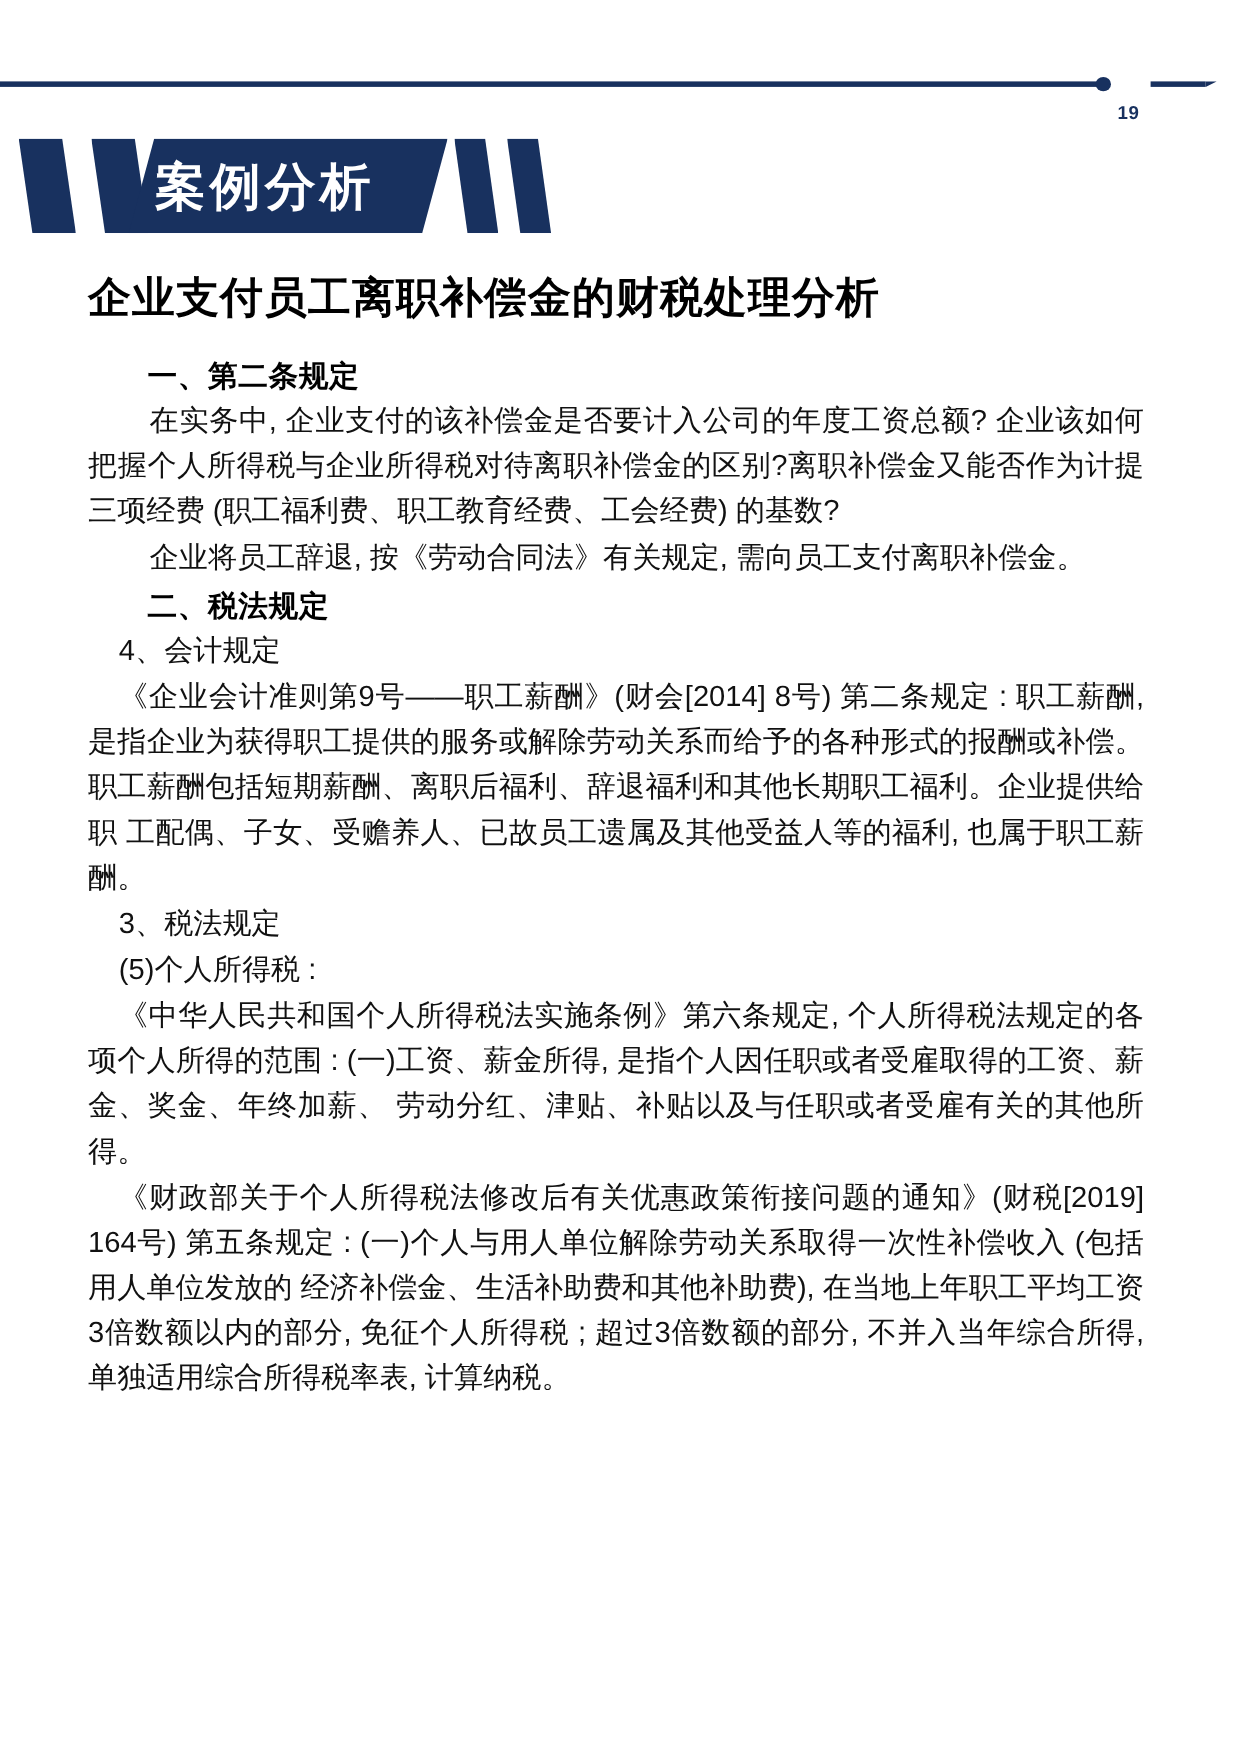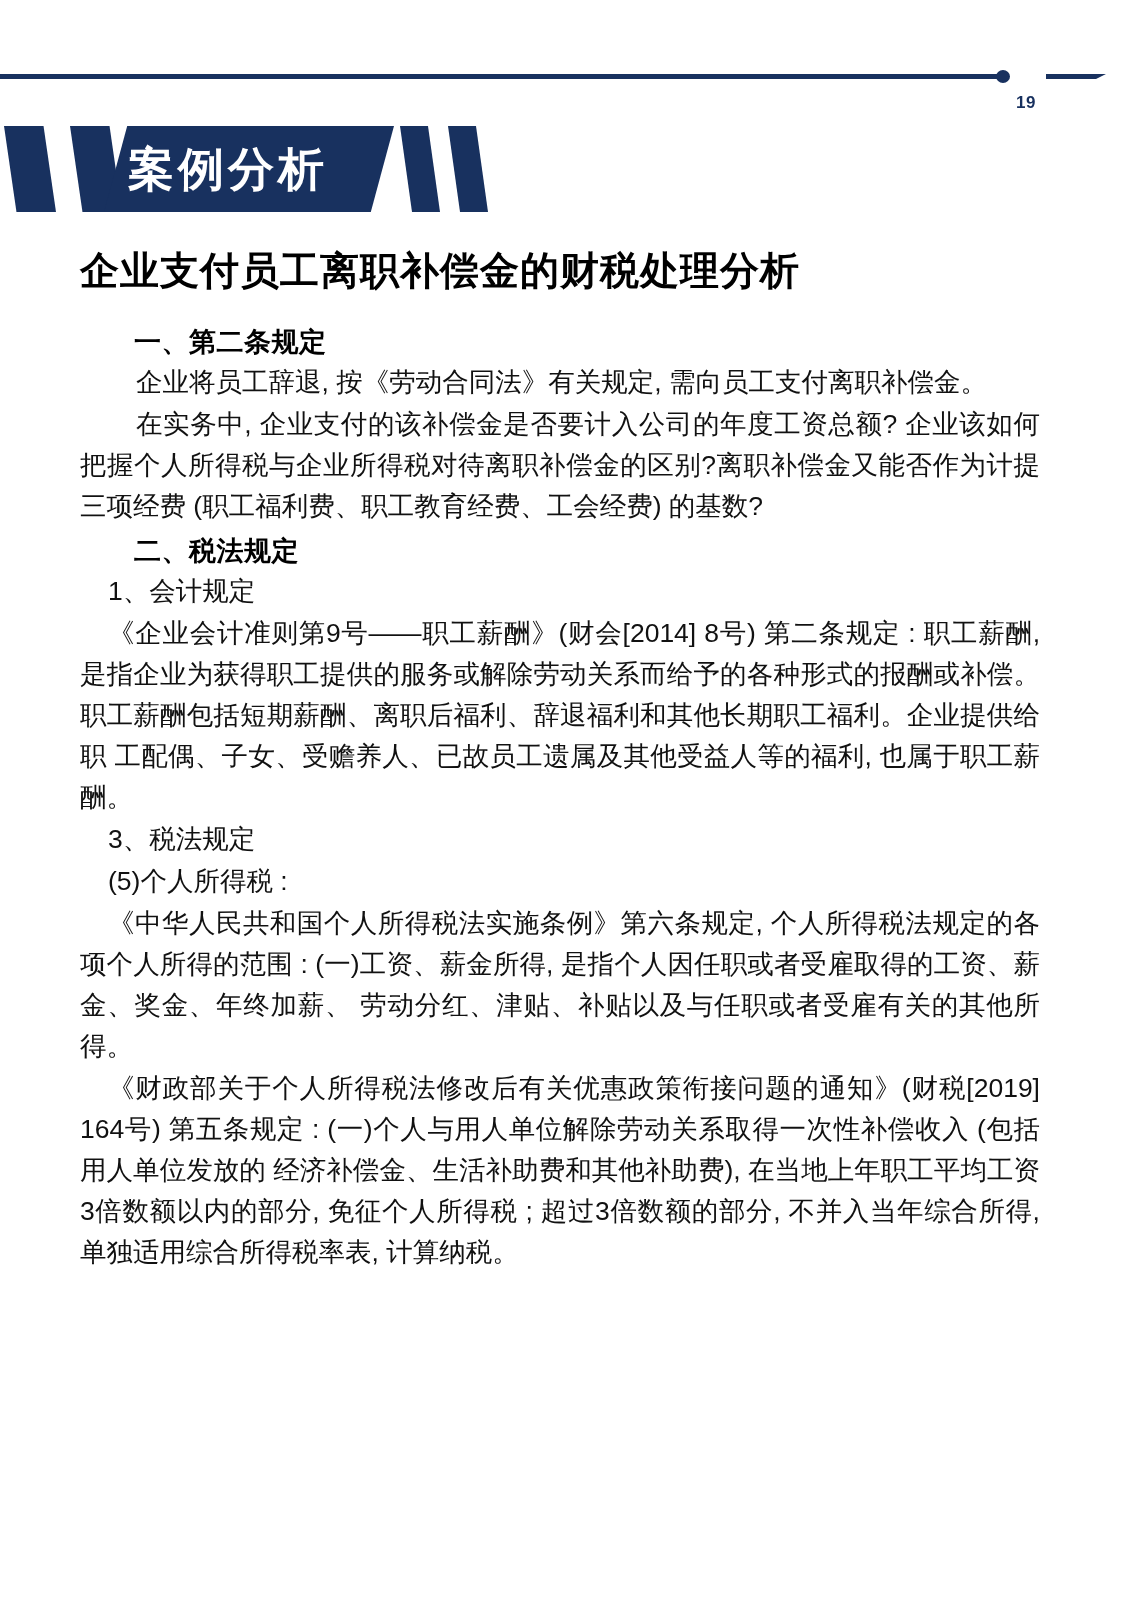--- a/index.html
+++ b/index.html
@@ -66,21 +66,21 @@
     width: 0;
     height: 0;
     border-top: 5px solid #18315f;
     border-right: 10px solid transparent;
   }
 
   
   .banner {
     position: absolute;
     top: 126px;
-    left: 4px;
+    left: 17px;
     width: 500px;
     height: 86px;
   }
   .banner .chev {
     position: absolute;
     top: 0;
     height: 86px;
     background: #18315f;
   }
   .banner .chev-a {
@@ -175,23 +175,23 @@
   <div class="plate"></div>
   <div class="plate-label">案例分析</div>
   <div class="chev chev-c"></div>
   <div class="chev chev-d"></div>
 </div>
 
 <div class="article">
   <h1 class="article-title">企业支付员工离职补偿金的财税处理分析</h1>
 
   <div class="sub-head">一、第二条规定</div>
+  <p class="body indent2">在实务中, 企业支付的该补偿金是否要计入公司的年度工资总额? 企业该如何把握个人所得税与企业所得税对待离职补偿金的区别?离职补偿金又能否作为计提三项经费 (职工福利费、职工教育经费、工会经费) 的基数?</p>
   <p class="body indent2">企业将员工辞退, 按《劳动合同法》有关规定, 需向员工支付离职补偿金。</p>
-  <p class="body indent2">在实务中, 企业支付的该补偿金是否要计入公司的年度工资总额? 企业该如何把握个人所得税与企业所得税对待离职补偿金的区别?离职补偿金又能否作为计提三项经费 (职工福利费、职工教育经费、工会经费) 的基数?</p>
 
   <div class="sub-head">二、税法规定</div>
-  <p class="body indent1">1、会计规定</p>
+  <p class="body indent1">4、会计规定</p>
   <p class="body indent1">《企业会计准则第9号——职工薪酬》(财会[2014] 8号) 第二条规定 : 职工薪酬, 是指企业为获得职工提供的服务或解除劳动关系而给予的各种形式的报酬或补偿。职工薪酬包括短期薪酬、离职后福利、辞退福利和其他长期职工福利。企业提供给职 工配偶、子女、受赡养人、已故员工遗属及其他受益人等的福利, 也属于职工薪酬。</p>
   <p class="body indent1">3、税法规定</p>
   <p class="body indent1">(5)个人所得税 :</p>
   <p class="body indent1">《中华人民共和国个人所得税法实施条例》第六条规定, 个人所得税法规定的各项个人所得的范围 : (一)工资、薪金所得, 是指个人因任职或者受雇取得的工资、薪金、奖金、年终加薪、 劳动分红、津贴、补贴以及与任职或者受雇有关的其他所得。</p>
   <p class="body indent1">《财政部关于个人所得税法修改后有关优惠政策衔接问题的通知》(财税[2019] 164号) 第五条规定 : (一)个人与用人单位解除劳动关系取得一次性补偿收入 (包括用人单位发放的 经济补偿金、生活补助费和其他补助费), 在当地上年职工平均工资3倍数额以内的部分, 免征个人所得税 ; 超过3倍数额的部分, 不并入当年综合所得, 单独适用综合所得税率表, 计算纳税。</p>
 </div>
 
 </body></html>

